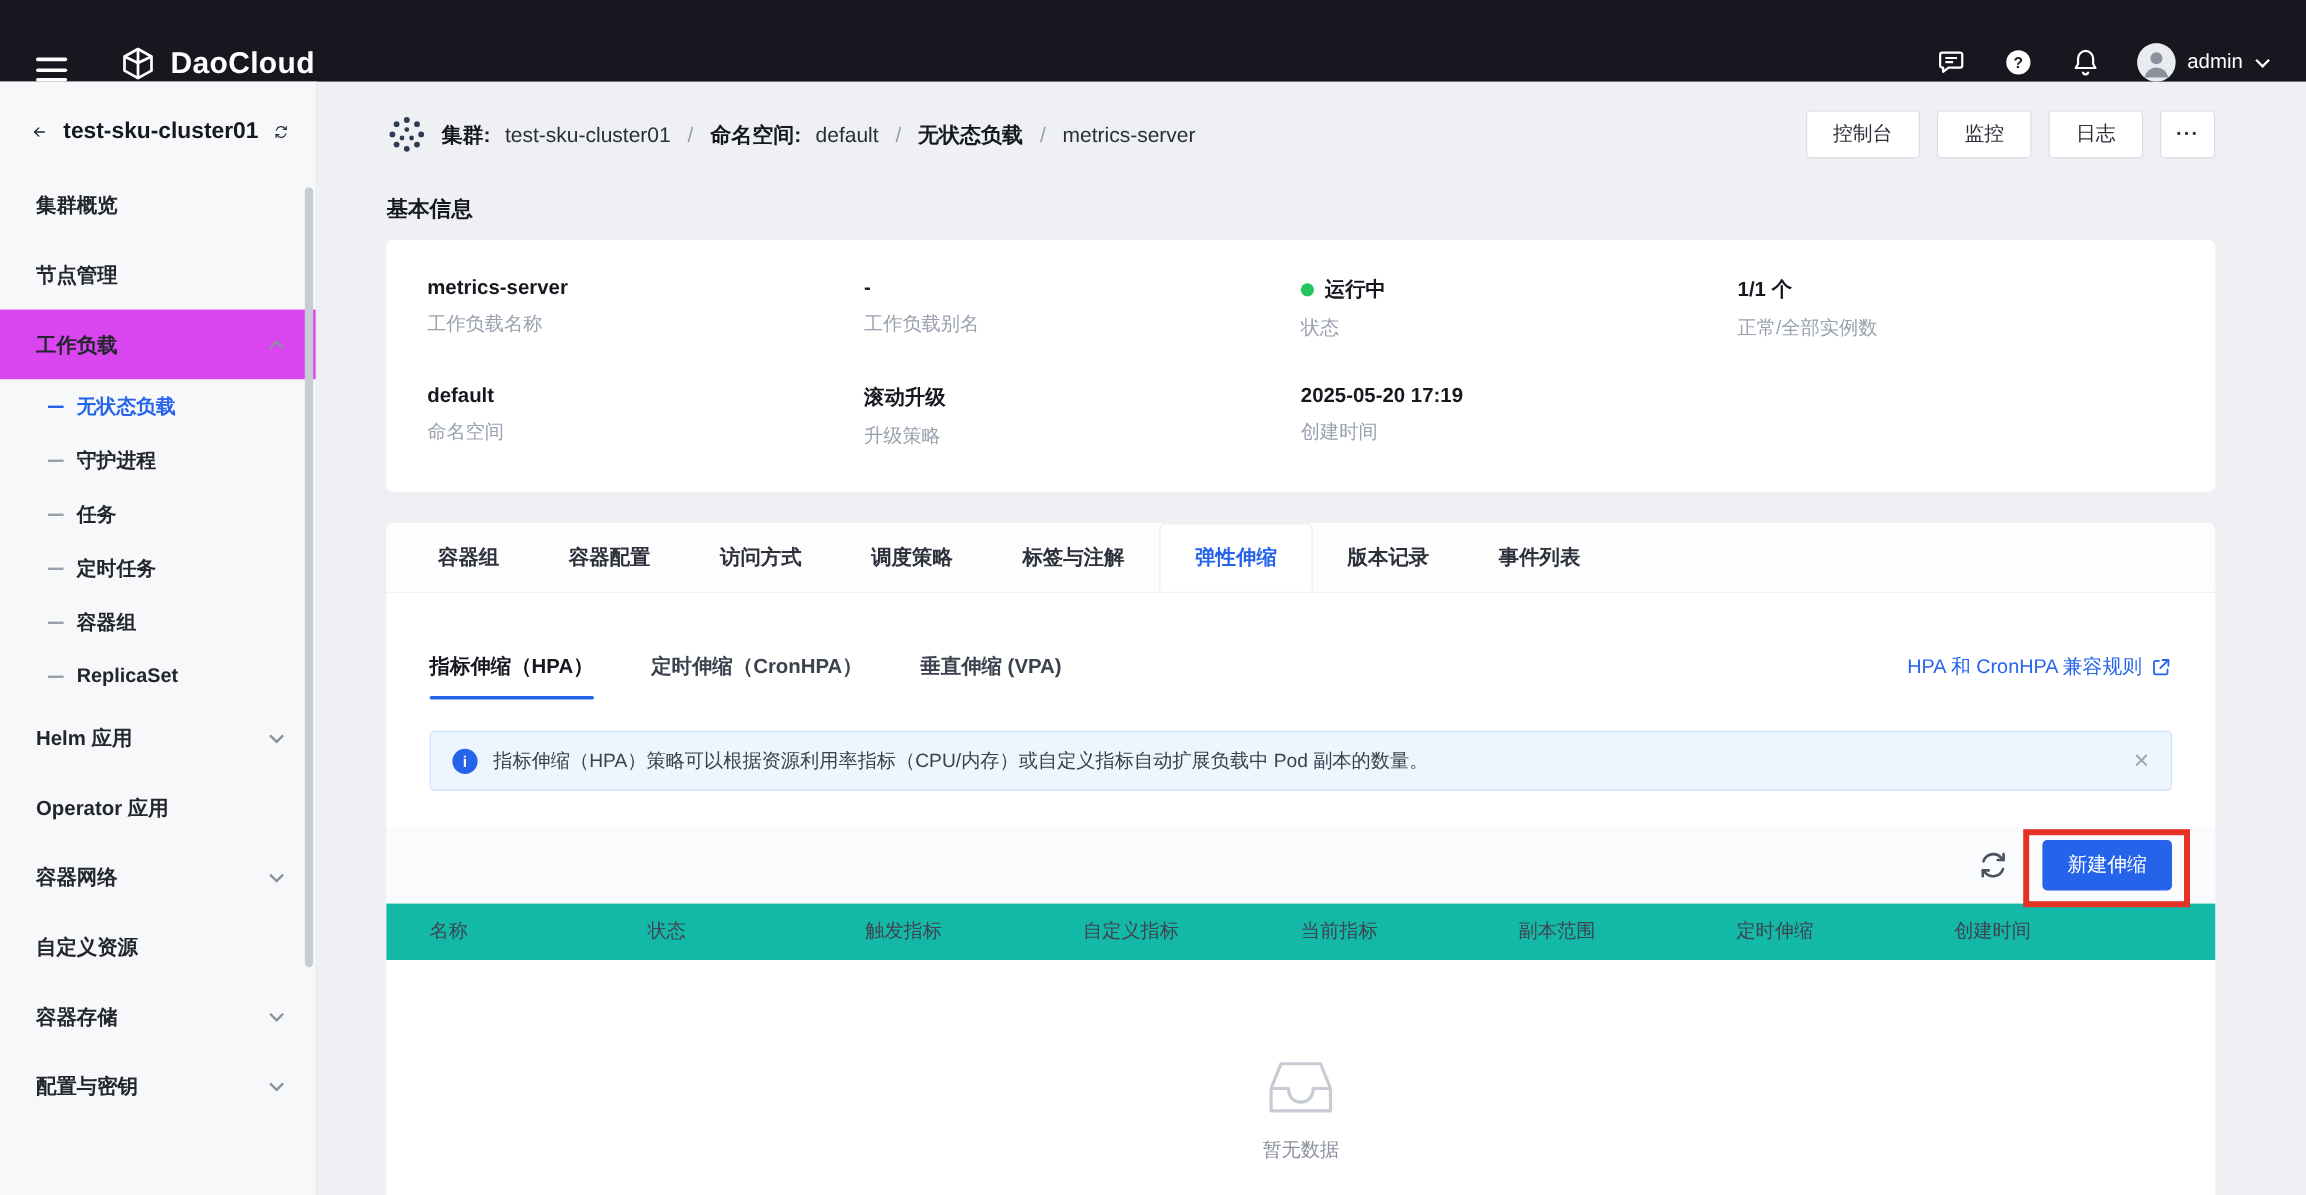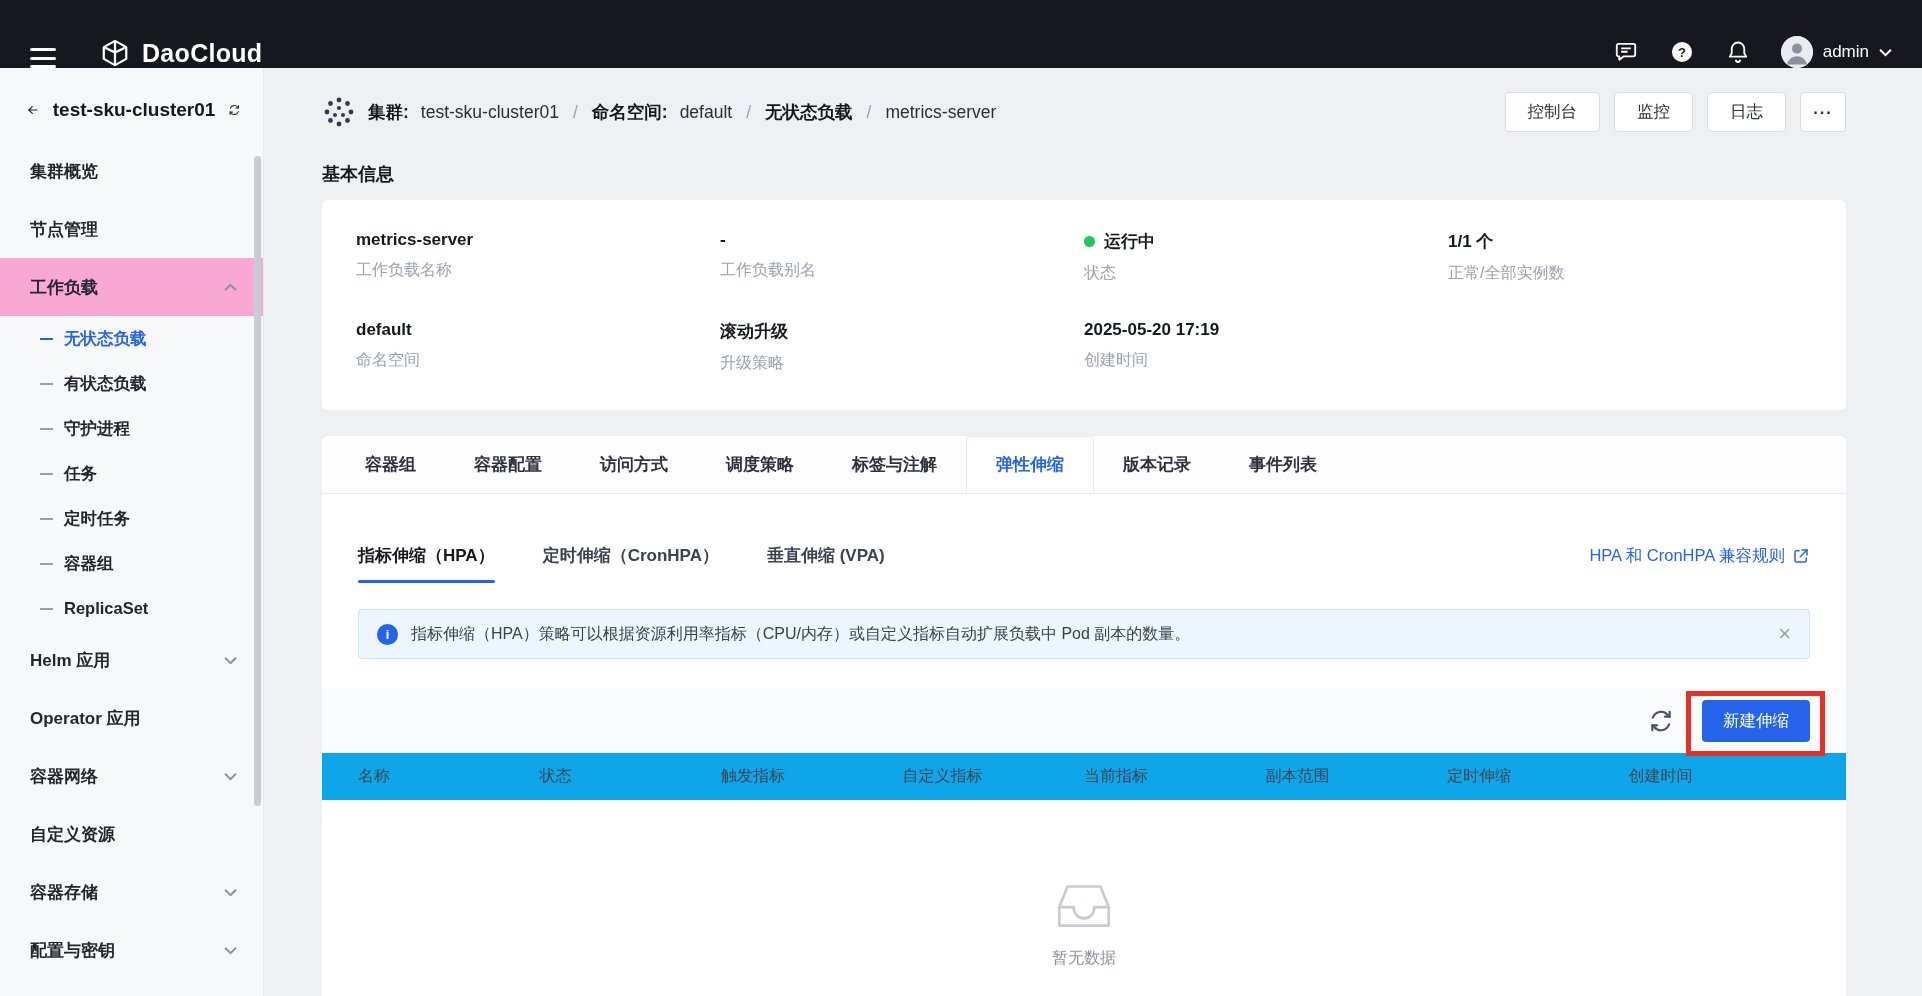--- a/index.html
+++ b/index.html
@@ -19,21 +19,21 @@
   .avatar { width:32px; height:32px; border-radius:50%; overflow:hidden; background:#e9ebf0; display:inline-flex; }
   .user-name { font-size:17px; color:#fff; }
   
   .layout { display:flex; height:928px; }
   
   .sidebar { width:264px; flex-shrink:0; background:#f7f8fa; position:relative; border-right:1px solid #e8eaee; }
   .cluster-row { display:flex; align-items:center; gap:13px; padding:30px 22px 20px 26px; font-size:19px; font-weight:700; color:#15181e; }
   .cluster-row .name { white-space:nowrap; }
   .nav-item { height:58px; display:flex; align-items:center; padding:0 28px 0 30px; font-size:17px; font-weight:600; color:#23262e; cursor:pointer; position:relative; }
   .nav-item .chev { position:absolute; right:26px; }
-  .nav-item.active-parent { background:#f9a8d4; }
+  .nav-item.active-parent { background:#d946ef; }
   .sub-item { height:45px; display:flex; align-items:center; gap:11px; padding-left:40px; font-size:16.5px; font-weight:600; color:#23262e; cursor:pointer; }
   .dash { width:13px; height:2px; background:#9aa0ab; flex-shrink:0; }
   .sub-item.active { color:#2563eb; }
   .sub-item.active .dash { background:#2563eb; }
   .scroll-thumb { position:absolute; top:88px; right:2px; width:7px; height:650px; background:#c7cbd3; border-radius:4px; }
   
   .content { flex:1; padding:0 76px 4px 58px; overflow:hidden; }
   .page-header { margin-top:24px; display:flex; align-items:center; }
   .breadcrumb { display:flex; align-items:center; gap:12px; font-size:17.5px; }
   .bc-bold { font-weight:700; color:#15181e; }
@@ -63,21 +63,21 @@
   
   .alert { margin:26px 36px 0; background:#edf5fe; border:1px solid #cfe2fb; border-radius:4px; display:flex; align-items:center; gap:13px; padding:0 18px; height:50px; font-size:16px; color:#3a414d; }
   .info-i { width:21px; height:21px; border-radius:50%; background:#2563eb; color:#fff; font-size:13px; font-weight:700; line-height:21px; text-align:center; flex-shrink:0; font-style:normal; }
   .alert-close { margin-left:auto; color:#9aa1ad; font-size:22px; line-height:1; cursor:pointer; background:none; border:none; font-family:inherit; }
   
   .toolbar { margin-top:30px; padding:0 36px; height:64px; display:flex; align-items:center; justify-content:flex-end; gap:28px; background:#fafbfd; }
   .refresh-btn { background:none; border:none; cursor:pointer; display:inline-flex; }
   .btn-wrap { position:relative; display:inline-flex; }
   .btn-primary { background:#2563eb; color:#fff; border:none; border-radius:4px; height:42px; padding:0 21px; font-size:16.5px; cursor:pointer; font-family:inherit; }
   .annotation-box { position:absolute; top:-9px; bottom:-14px; left:-16px; right:-15px; border:5px solid #e53126; pointer-events:none; }
-  .thead { display:grid; grid-template-columns:repeat(8,1fr); background:#0ea5e9; height:47px; align-items:center; padding:0 36px; font-size:16px; color:#3e4552; }
+  .thead { display:grid; grid-template-columns:repeat(8,1fr); background:#14b8a6; height:47px; align-items:center; padding:0 36px; font-size:16px; color:#3e4552; }
   .empty { padding:74px 0 40px; display:flex; flex-direction:column; align-items:center; gap:14px; color:#8b919d; font-size:16px; }
 </style>
 </head>
 <body>
 
 <header class="topbar">
   <button class="hamburger">
       <span></span>
       <span></span>
       <span></span>
@@ -152,24 +152,20 @@
         <svg class="chev" width="13" height="9" viewBox="0 0 12 8" fill="none" stroke="#8a919e" stroke-width="1.8">
             <path d="M1 6.5l5-5 5 5"></path>
           </svg>
       </div>
       <div class="sub-item active">
           <span class="dash"></span>
           <span>无状态负载</span>
         </div>
       <div class="sub-item">
           <span class="dash"></span>
-          <span>有状态负载</span>
-        </div>
-      <div class="sub-item">
-          <span class="dash"></span>
           <span>守护进程</span>
         </div>
       <div class="sub-item">
           <span class="dash"></span>
           <span>任务</span>
         </div>
       <div class="sub-item">
           <span class="dash"></span>
           <span>定时任务</span>
         </div>

